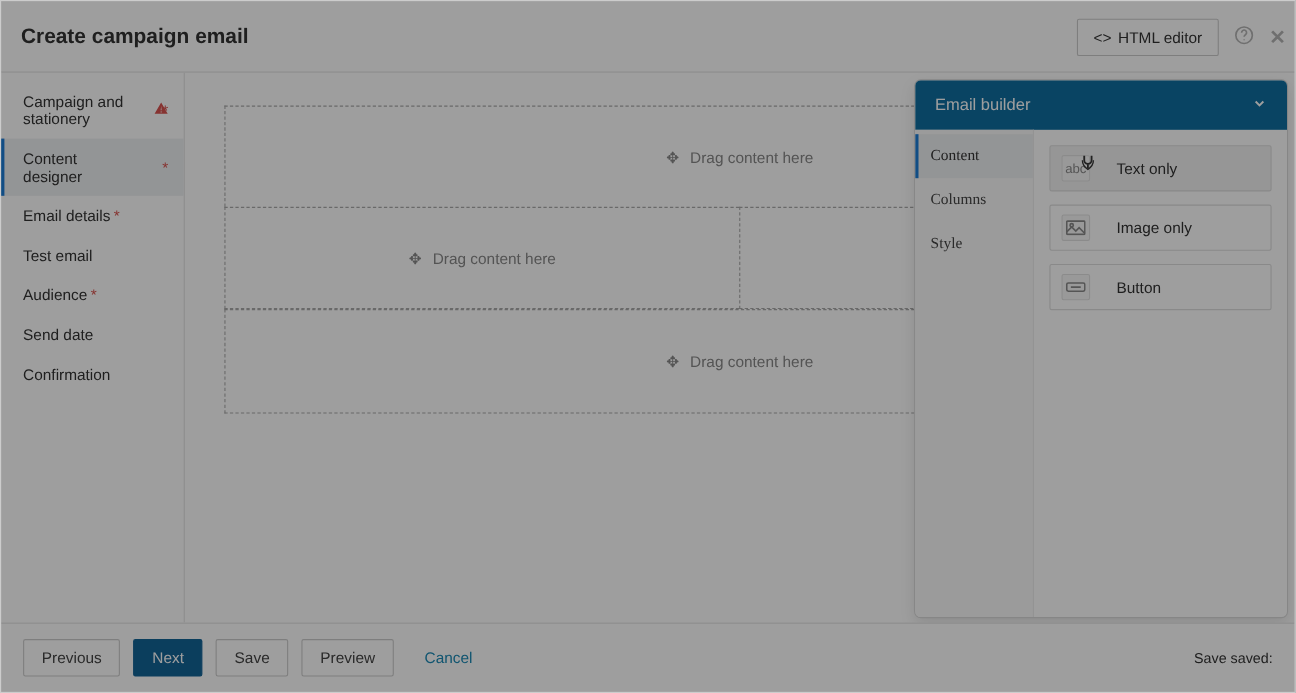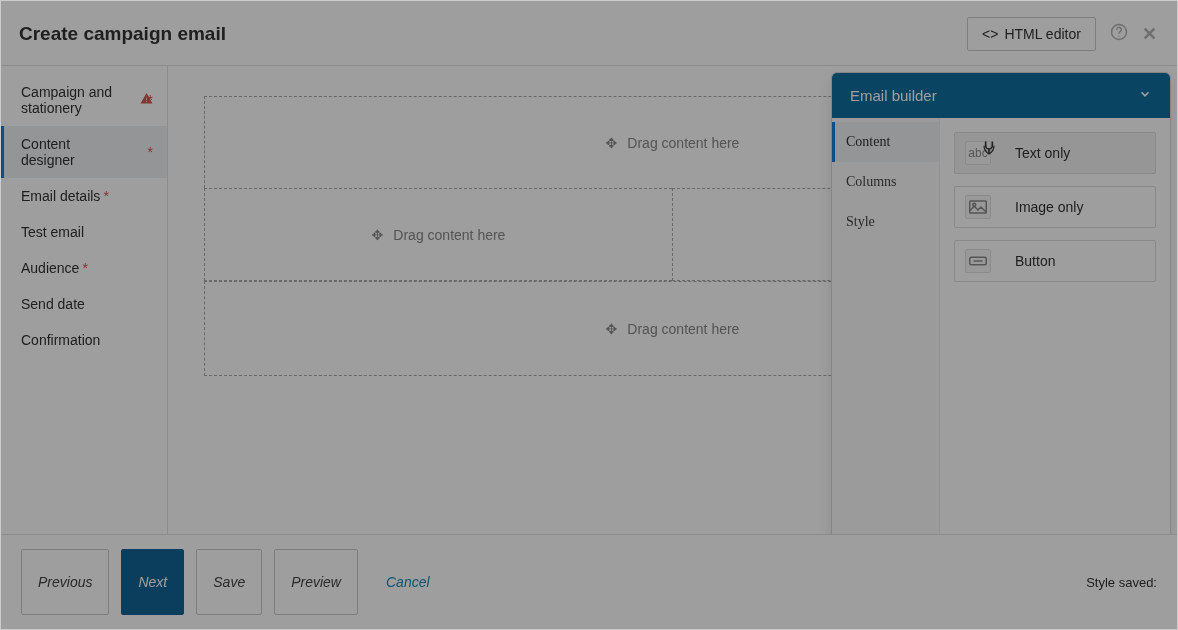--- a/index.html
+++ b/index.html
@@ -7,21 +7,21 @@
 
   .modal {
     position: relative;
     width: 1178px; height: 630px;
     background: #fff;
     display: flex; flex-direction: column;
     border: 1px solid #ccc;
   }
   .modal-header {
     display:flex; align-items:center; justify-content:space-between;
-    padding: 16px 20px 14px 18px;
+    padding: 16px 8px 14px 18px;
     border-bottom: 1px solid #e3e3e3;
   }
   .modal-header h1 {
     font-size: 19px; font-weight: 600; color:#333;
   }
   .header-actions { display:flex; align-items:center; gap:14px; }
   .btn-html {
     border:1px solid #ccc; background:#fff;
     padding:8px 14px; font-size:14px; color:#333;
     border-radius:2px; display:flex; align-items:center; gap:6px;
@@ -125,22 +125,22 @@
   }
 
   .modal-footer {
     border-top:1px solid #e3e3e3;
     padding:14px 20px;
     display:flex; align-items:center; justify-content:space-between;
   }
   .footer-left { display:flex; align-items:center; gap:12px; }
   .btn {
     border:1px solid #ccc; background:#fff;
-    padding:24px 16px; border-radius:2px; font-size:14px;
-    color:#444; cursor:pointer;font-style:italic;
+    padding:8px 16px; border-radius:2px; font-size:14px;
+    color:#444; cursor:pointer;
   }
   .btn.primary { background:#136497; color:#fff; border-color:#136497; }
   .btn.link { border:none; background:none; color:#1c8ab5; }
   .footer-right { font-size:13px; color:#333; }
 
   .overlay {
     position:absolute; inset:0;
     background:rgba(0,0,0,0.38);
     pointer-events:none;
   }
@@ -282,21 +282,21 @@
 
   <div class="modal-footer">
     <div class="footer-left">
       <button class="btn">Previous</button>
       <button class="btn primary">Next</button>
       <button class="btn">Save</button>
       <button class="btn">Preview</button>
       <button class="btn link">Cancel</button>
     </div>
     <div class="footer-right">
-      <span>Style saved:</span>
+      <span>Save saved:</span>
       <span></span>
     </div>
   </div>
 
   <div class="overlay"></div>
 
   <div class="cursor" style="left:978px; top:138px;">
     <svg width="20" height="20" viewBox="0 0 24 24" fill="none" stroke="#222" stroke-width="2">
       <path d="M8 3v5M16 3v5M8 8a4 4 0 0 0 8 0M12 12v5"></path>
       <path d="M6 8c0 6 6 10 6 10s6-4 6-10" stroke-width="1.5"></path>

